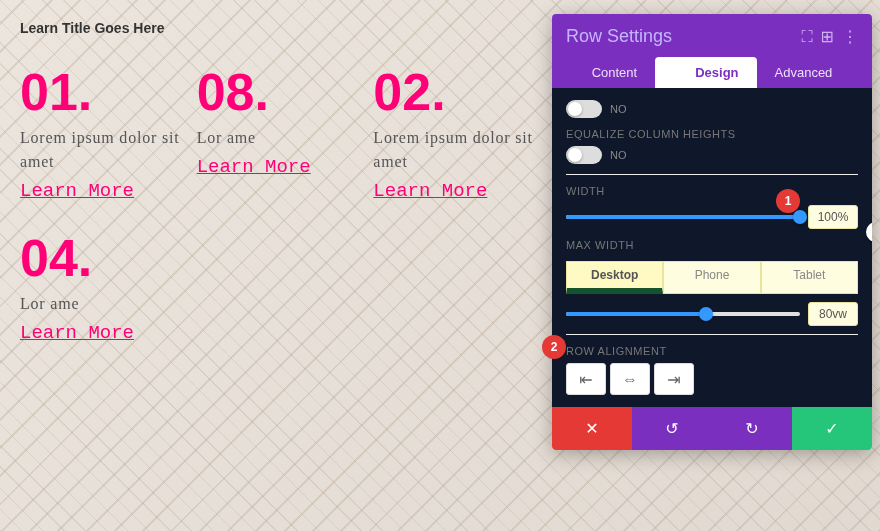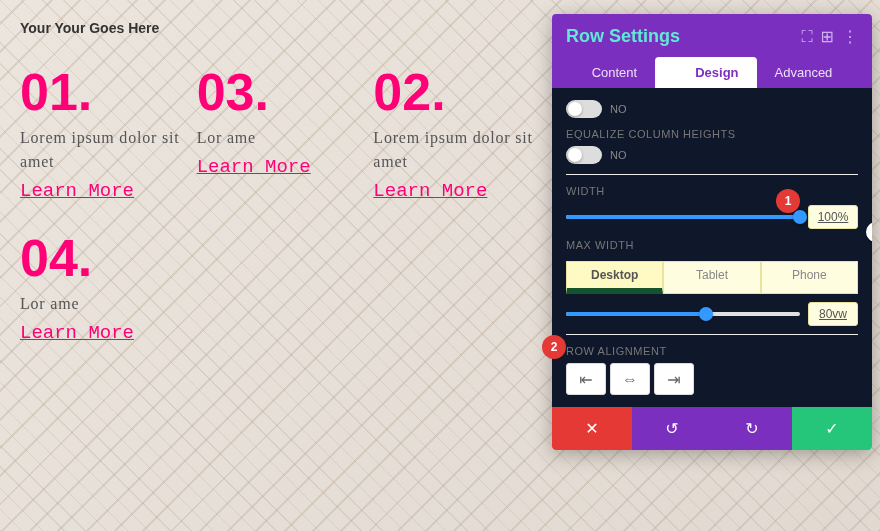--- a/index.html
+++ b/index.html
@@ -110,23 +110,23 @@
     }
 
     .panel-header-top {
       display: flex;
       align-items: center;
       justify-content: space-between;
       margin-bottom: 10px;
     }
 
     .panel-title {
-      color: #5eead4;
+      color: #c4b5fd;
       font-size: 18px;
-      font-weight: bold;
+      font-weight: normal;
       font-family: Arial, sans-serif;
     }
 
     .panel-header-icons {
       display: flex;
       gap: 8px;
       align-items: center;
     }
 
     .header-icon {
@@ -248,21 +248,20 @@
     .slider-value {
       min-width: 50px;
       padding: 4px 8px;
       background: #fffde0;
       border: 1px solid #e8e4a0;
       border-radius: 3px;
       font-size: 12px;
       color: #555;
       font-family: Arial, sans-serif;
       text-align: center;
-      text-decoration: underline;
     }
 
     
     .badge-callout {
       position: absolute;
       width: 24px; height: 24px;
       background: #e53935;
       border-radius: 50%;
       color: #fff;
       font-size: 12px;
@@ -370,32 +369,32 @@
     }
   </style>
 </head>
 <body>
 
 <div class="main-content">
   <div class="bg-overlay"></div>
   <div class="bg-pattern"></div>
 
   <div class="content-wrapper">
-    <div class="page-title">Your Your Goes Here</div>
+    <div class="page-title">Learn Title Goes Here</div>
 
     <div class="grid">
 
       <div class="grid-item">
         <div class="number">01.</div>
         <div class="body-text">Lorem ipsum dolor sit amet</div>
         <a class="learn-more">Learn More</a>
       </div>
 
       <div class="grid-item">
-        <div class="number">03.</div>
+        <div class="number">08.</div>
         <div class="body-text">Lor ame</div>
         <a class="learn-more">Learn More</a>
       </div>
 
       <div class="grid-item">
         <div class="number">02.</div>
         <div class="body-text">Lorem ipsum dolor sit amet</div>
         <a class="learn-more">Learn More</a>
       </div>
 
@@ -460,22 +459,22 @@
     <div style="position: relative;">
       <div class="badge-callout" style="position: absolute; top: -40px; right: 58px; z-index: 20;">
         <span>1</span>
       </div>
     </div>
 
     <div class="section-label">Max Width</div>
 
     <div class="device-tabs">
       <div class="device-tab active">Desktop</div>
+      <div class="device-tab">Phone</div>
       <div class="device-tab">Tablet</div>
-      <div class="device-tab">Phone</div>
     </div>
 
     <div class="slider-section">
       <div class="slider-row">
         <div class="slider-track">
           <div class="slider-fill" style="width: 60%;"></div>
           <div class="slider-thumb" style="left: calc(60% - 7px);"></div>
         </div>
         <div class="slider-value">80vw</div>
       </div>

